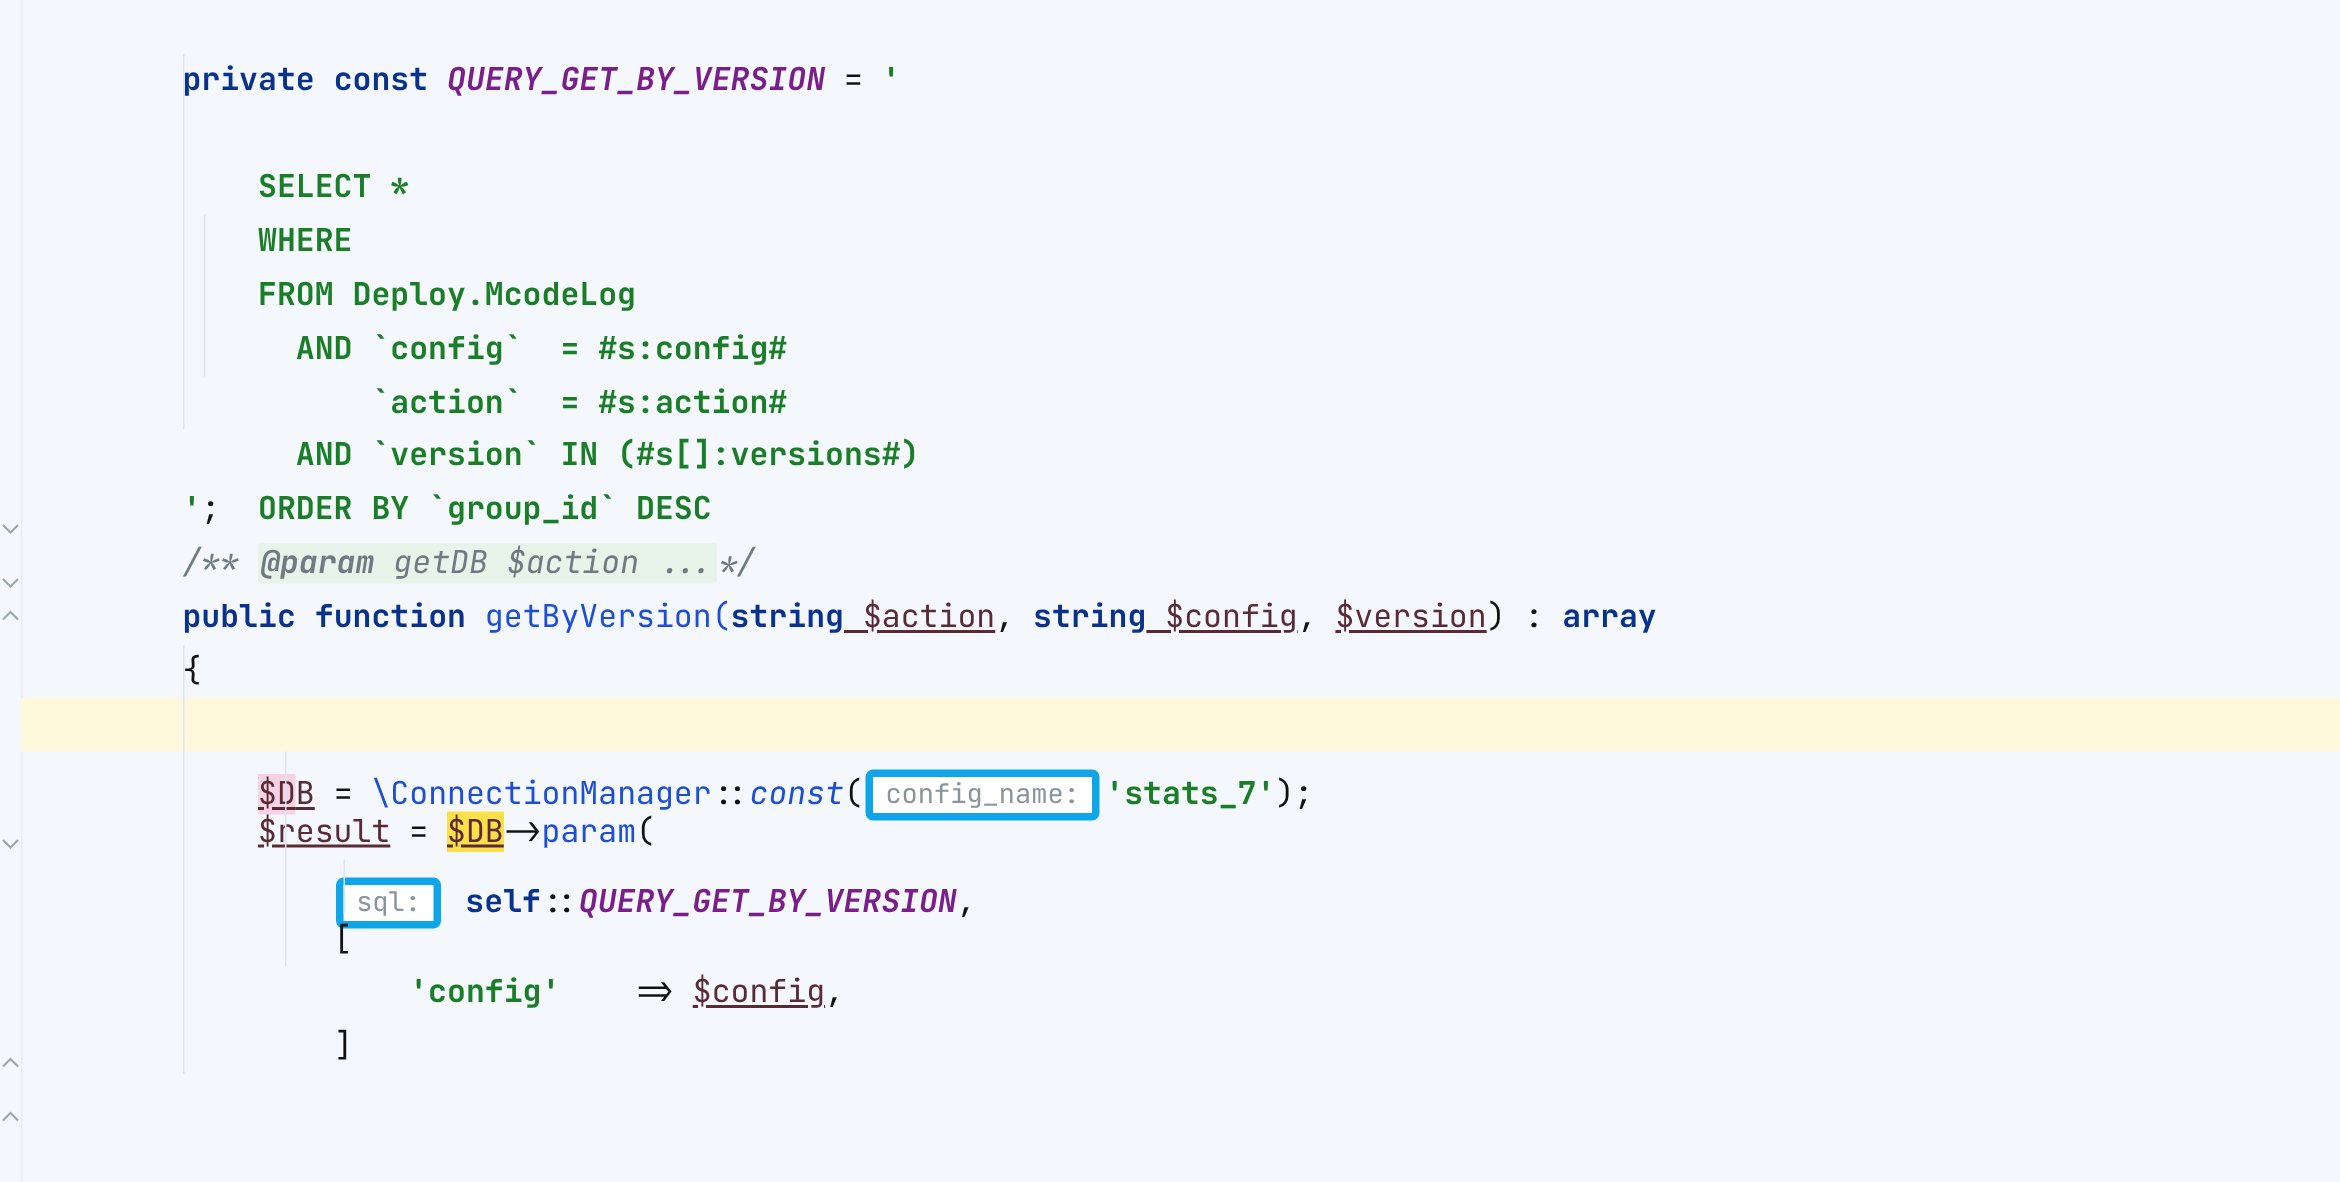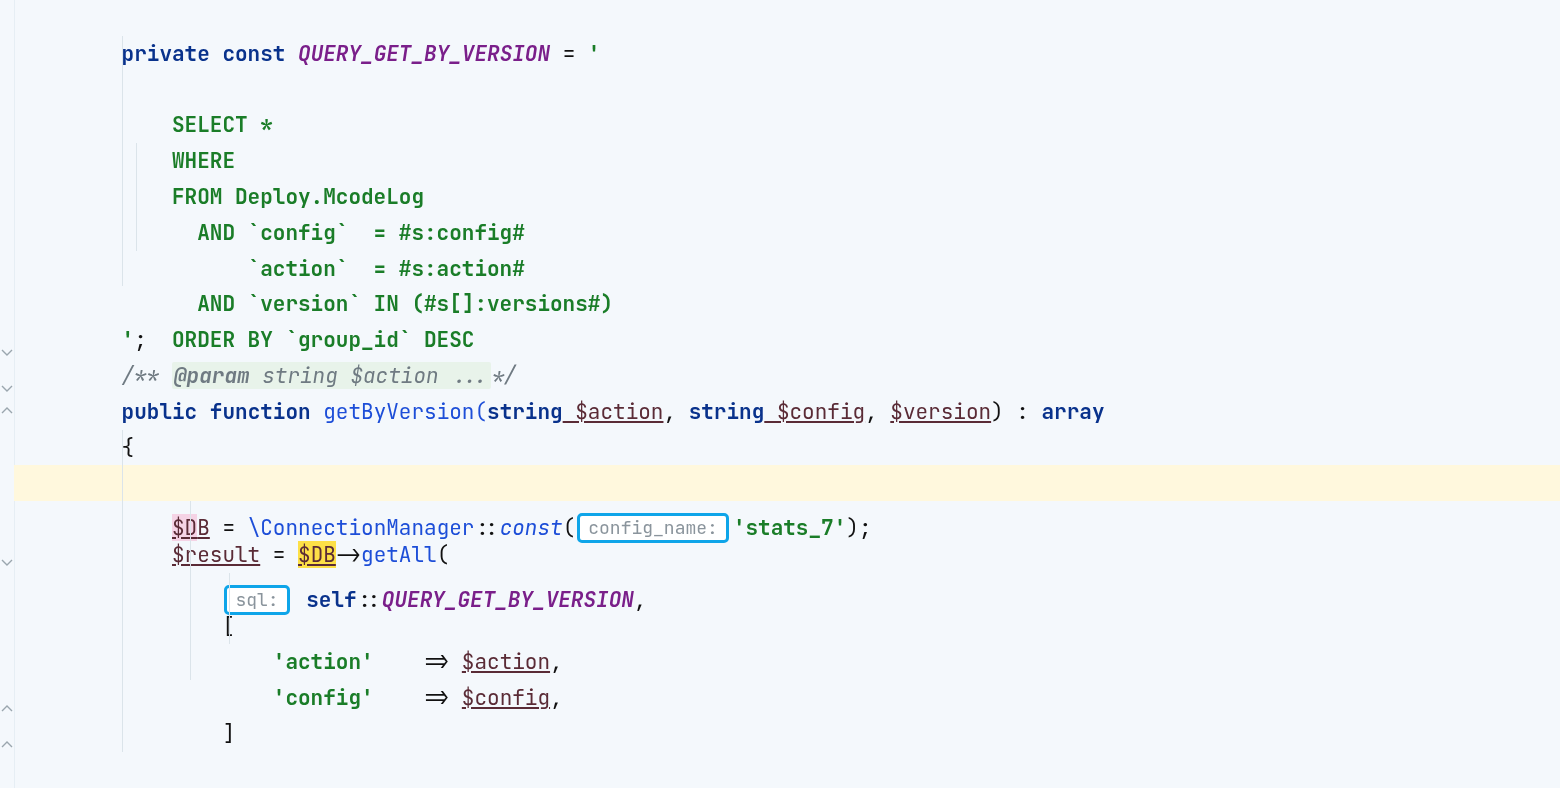--- a/index.html
+++ b/index.html
@@ -81,21 +81,21 @@
   .ital { font-style: italic; }
   .comment { color: #6f7a82; font-style: italic; }
   .comment .tag { font-weight: 700; }
   .comment-hl { background: #e8f3ea; padding: 0 2px; border-radius:2px; }
   .hl-pink { background: #f5d3e5; }
   .hl-lav  { background: #fde047; }
 
   .hint {
     display: inline-block;
     background: #ffffff;
-    border: 3px solid #0ea5e9;
+    border: 5px solid #0ea5e9;
     border-radius: 5px;
     color: #8a949c;
     font-style: normal;
     font-size: 18px;
     padding: 0 8px;
     line-height: 24px;
     vertical-align: 1px;
     margin: 12px 4px 0 2px;
   }
 
@@ -173,55 +173,51 @@
     <div class="line">
       <span class="guide g1"></span>
       <span class="str">    ORDER BY `group_id` DESC</span>
     </div>
 
     <div class="line">
       <span class="str">'</span><span class="punct">;</span>
     </div>
 
     <div class="line">
-      <span class="comment"><span>/** </span><span class="comment-hl"><span class="tag">@param</span><span> string $action ...</span></span><span>*/</span></span>
+      <span class="comment"><span>/** </span><span class="comment-hl"><span class="tag">@param</span><span> getDB $action ...</span></span><span>*/</span></span>
     </div>
 
     <div class="line">
       <span class="kw">public</span><span> </span><span class="kw">function</span><span class="func"> getByVersion(</span><span class="kw">string</span><span class="var"> $action</span><span class="punct">, </span><span class="kw">string</span><span class="var"> $config</span><span class="punct">, </span><span class="var">$version</span><span class="punct">) : </span><span class="kw">array</span>
     </div>
 
     <div class="line">
       <span class="punct">{</span>
     </div>
 
     <div class="line">
       <span class="guide g1"></span>
       <span>    </span><span class="var"><span class="hl-pink">$D</span>B</span><span class="op"> = </span><span class="func">\ConnectionManager</span><span class="punct">::</span><span class="func ital">const</span><span class="punct">(</span><span class="hint">config_name:</span><span class="str">'stats_7'</span><span class="punct">);</span>
     </div>
 
     <div class="line highlight">
       <span class="guide g1"></span>
-      <span>    </span><span class="var">$result</span><span class="op"> = </span><span class="var hl-lav">$DB</span><span class="punct">-&gt;</span><span class="func">getAll</span><span class="punct">(</span>
+      <span>    </span><span class="var">$result</span><span class="op"> = </span><span class="var hl-lav">$DB</span><span class="punct">-&gt;</span><span class="func">param</span><span class="punct">(</span>
     </div>
 
     <div class="line">
       <span class="guide g1"></span><span class="guide g3"></span>
       <span>        </span><span class="hint">sql:</span><span> </span><span class="kw">self</span><span class="punct">::</span><span class="const-ref">QUERY_GET_BY_VERSION</span><span class="punct">,</span>
     </div>
 
     <div class="line">
       <span class="guide g1"></span><span class="guide g3"></span>
       <span>        </span><span class="punct">[</span>
     </div>
 
-    <div class="line">
-      <span class="guide g1"></span><span class="guide g3"></span><span class="guide g4"></span>
-      <span>            </span><span class="str">'action'</span><span>    </span><span class="punct">=&gt;</span><span> </span><span class="var">$action</span><span class="punct">,</span>
-    </div>
 
     <div class="line">
       <span class="guide g1"></span><span class="guide g3"></span><span class="guide g4"></span>
       <span>            </span><span class="str">'config'</span><span>    </span><span class="punct">=&gt;</span><span> </span><span class="var">$config</span><span class="punct">,</span>
     </div>
 
 
     <div class="line">
       <span class="guide g1"></span><span class="guide g3"></span>
       <span>        </span><span class="punct">]</span>

